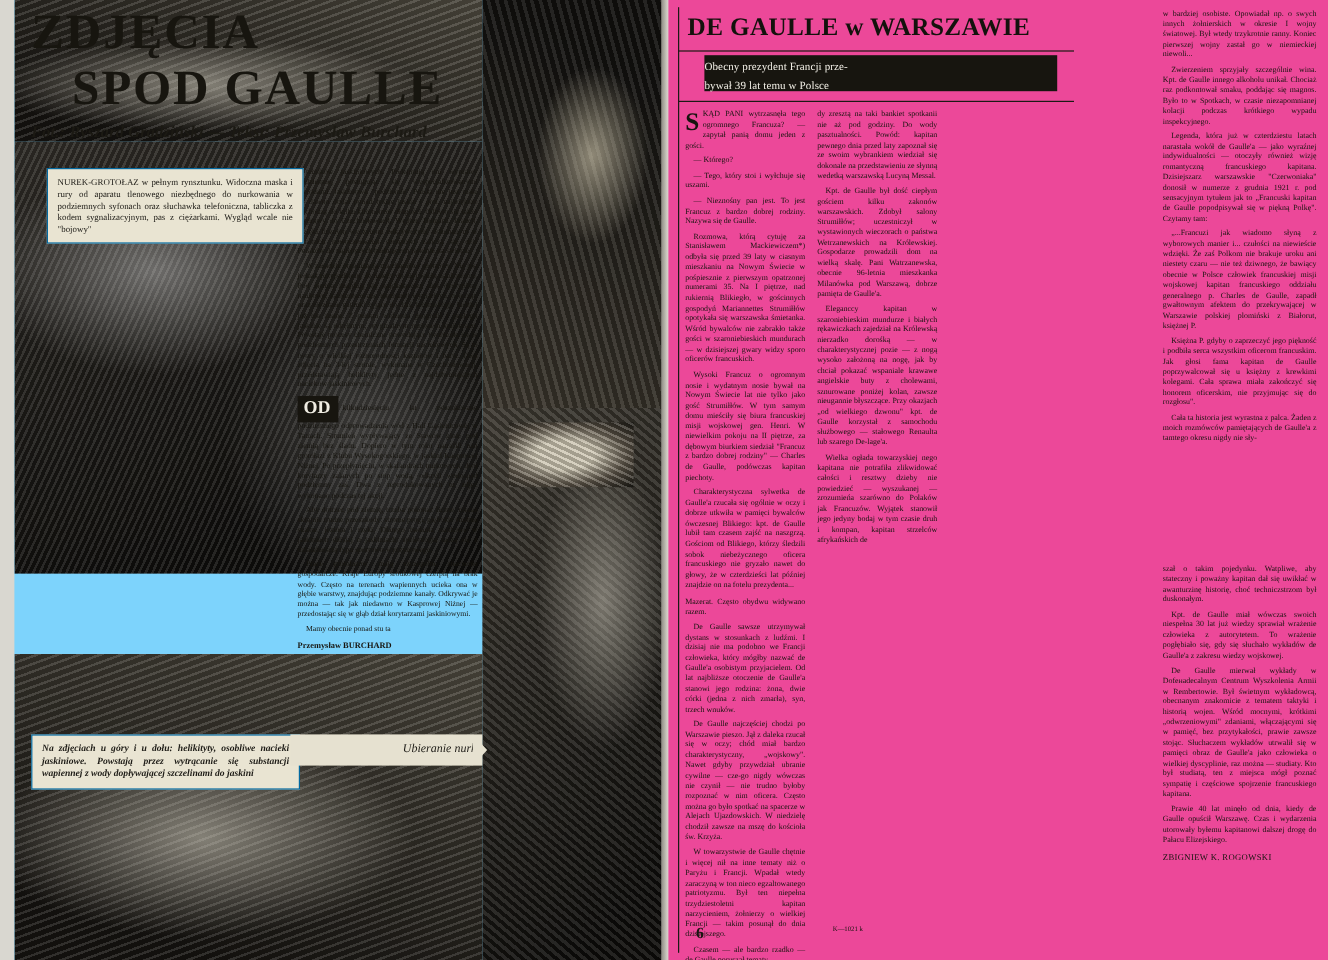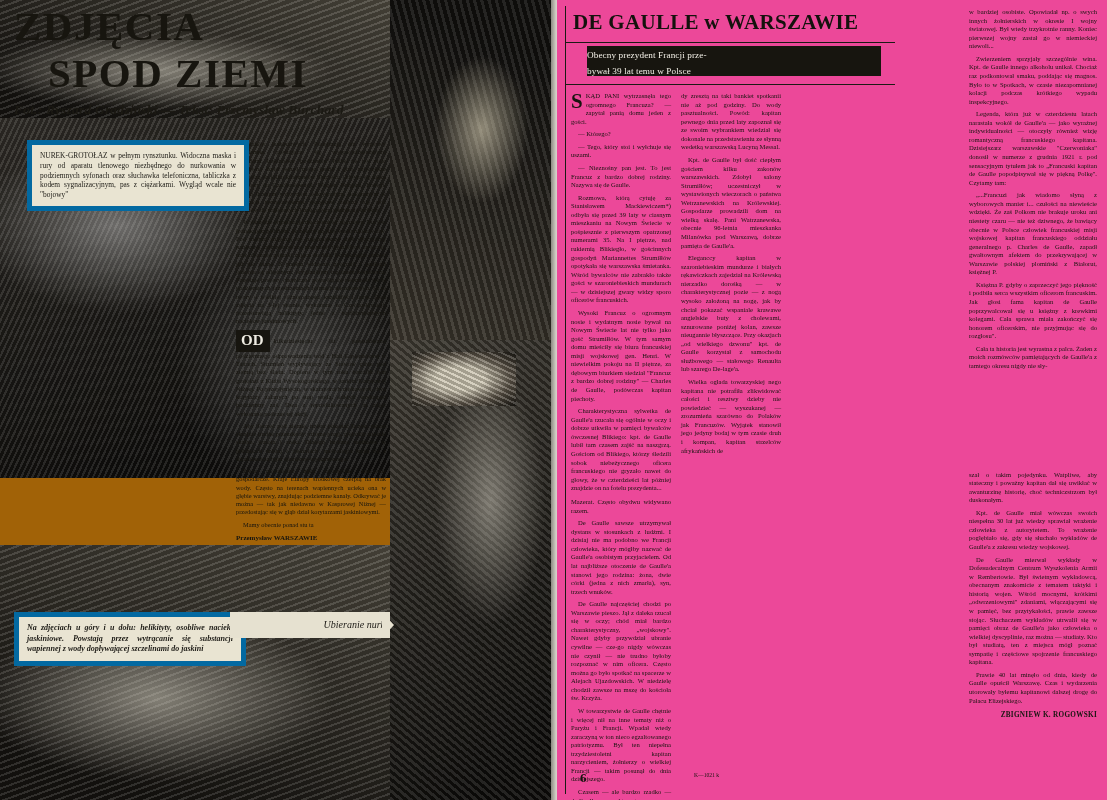--- a/index.html
+++ b/index.html
@@ -1,20 +1,20 @@
 <!DOCTYPE html>
 <html><head>
 <meta charset="utf-8">
 <style>
   html,body{margin:0;padding:0;background:#6e6c68;}
   body{font-family:"Liberation Serif",serif;}
   #page{position:relative;width:1107px;height:800px;background:#d9d7d0;overflow:hidden;}
 
   
-  .leftpage{position:absolute;left:0;top:0;width:669px;height:800px;background:#a16207;overflow:hidden;}
+  .leftpage{position:absolute;left:12px;top:0;width:669px;height:800px;background:#7dd3fc;overflow:hidden;}
   .photoblock{position:absolute;background:#2b2a27;overflow:hidden;}
 
   
   .ph1{left:0;top:0;width:390px;height:118px;background:
       radial-gradient(circle at 20% 80%, #3b3a35 0 35%, transparent 36%),
       linear-gradient(170deg,#d8d6cf 0%,#cfcdc5 55%,#bdbbb3 100%);}
   .ph3{left:390px;top:0px;width:167px;height:340px;}
   .ph4{left:0;top:118px;width:390px;height:360px;}
   .ph5{left:390px;top:340px;width:167px;height:460px;}
   .ph6{left:0;top:545px;width:390px;height:255px;}
@@ -35,21 +35,21 @@
   .grainD{background:
       radial-gradient(ellipse 55% 45% at 60% 35%, rgba(225,220,205,.45), transparent 60%),
       repeating-linear-gradient(40deg, rgba(255,255,255,.10) 0 3px, rgba(0,0,0,.14) 3px 6px),
       linear-gradient(140deg,#3c3830,#0c0b09 88%);}
 
   .masthead{position:absolute;left:14px;top:6px;width:370px;z-index:6;}
   .mast-l1{font-family:"Liberation Serif",serif;font-weight:700;font-size:41px;letter-spacing:1.5px;color:#17150f;line-height:1.0;}
   .mast-l2{font-family:"Liberation Serif",serif;font-weight:700;font-size:41px;letter-spacing:1.5px;color:#17150f;line-height:1.0;margin-left:34px;margin-top:6px;}
   .mast-credit{margin-top:8px;font-style:italic;font-weight:700;font-size:13.5px;color:#1b1913;letter-spacing:.2px;}
 
-  .capbox{position:absolute;background:#e9e4d2;border:5px solid #0369a1;padding:6px 8px;font-size:7.4px;line-height:1.32;color:#1d1b16;text-align:justify;z-index:7;}
+  .capbox{position:absolute;background:#e9e4d2;border:1px solid #0369a1;padding:6px 8px;font-size:7.4px;line-height:1.32;color:#1d1b16;text-align:justify;z-index:7;}
   .cap1{left:27px;top:140px;width:196px;}
   .cap2{left:14px;top:612px;width:206px;font-style:italic;font-weight:600;font-size:8px;}
   .ubieranie{position:absolute;left:230px;top:612px;width:160px;height:26px;background:#e6e1d0;z-index:7;}
   .ubieranie span{display:block;text-align:right;font-size:10px;font-style:italic;padding-top:7px;color:#1d1b16;}
   .ubier-tri{position:absolute;left:382px;top:612px;width:0;height:0;border-top:13px solid transparent;border-bottom:13px solid transparent;border-left:12px solid #e6e1d0;z-index:7;}
 
   
   .rightpage{position:absolute;left:557px;top:0;width:550px;height:800px;background:#ec4899;}
   .gutter{position:absolute;left:551px;top:0;width:8px;height:800px;background:linear-gradient(90deg,#8d8a82,#cfccc3 60%,#e7e4da);}
 
@@ -59,21 +59,21 @@
 
   .headline{position:absolute;left:16px;top:10px;width:318px;font-weight:700;font-size:21px;letter-spacing:.3px;color:#14120d;}
   .deckbar{position:absolute;left:30px;top:46px;width:294px;height:30px;background:#17150f;color:#f2efe6;}
   .deckbar div{font-size:9.2px;line-height:1.38;text-align:left;padding-top:3px;letter-spacing:.1px;}
 
   .col{position:absolute;font-size:6.6px;line-height:1.30;text-align:justify;color:#17150f;hyphens:auto;}
   .col p{margin:0 0 4px 0;text-indent:7px;}
   .col p.noind{text-indent:0;}
   .dropcap{float:left;font-size:21px;line-height:17px;font-weight:700;padding:1px 3px 0 0;}
   .sig{font-weight:700;font-size:7px;margin-top:5px;}
-  .sigr{text-align:right;font-weight:700;font-size:7.2px;margin-top:6px;letter-spacing:.3px;}
+  .sigr{font-weight:400;font-size:7.2px;margin-top:6px;letter-spacing:.3px;}
 
   
   .lcol{position:absolute;font-size:6.4px;line-height:1.29;text-align:justify;color:#17150f;}
   .lcol p{margin:0 0 4px 0;text-indent:7px;}
 
   .odbox{display:inline-block;background:#17150f;color:#efece2;font-weight:700;font-size:15px;padding:1px 6px 2px 5px;margin-right:4px;vertical-align:-2px;}
   .pagenum{position:absolute;left:580px;top:770px;font-size:13px;font-weight:700;color:#17150f;}
   .kcode{position:absolute;left:694px;top:772px;font-size:5.6px;color:#17150f;}
 
   
@@ -89,39 +89,39 @@
   <div class="leftpage">
 
     <div class="photoblock ph4 grainA"></div>
     <div class="photoblock ph1 grainC"></div>
     <div class="photoblock ph3 grainB"></div>
     <div class="photoblock ph5 grainD"></div>
     <div class="photoblock ph6 grainC"></div>
 
     <div class="masthead">
       <div class="mast-l1">ZDJĘCIA</div>
-      <div class="mast-l2">SPOD ZIEMI</div>
+      <div class="mast-l2">SPOD GAULLE</div>
       <div class="mast-credit">Fot.: Ryszard Gradziński  —  Tekst: Przemysław Burchard</div>
     </div>
 
     <div class="capbox cap1">NUREK-GROTOŁAZ w pełnym rynsztunku. Widoczna maska i rury od aparatu tlenowego niezbędnego do nurkowania w podziemnych syfonach oraz słuchawka telefoniczna, tabliczka z kodem sygnalizacyjnym, pas z ciężarkami. Wygląd wcale nie "bojowy"</div>
     <div class="capbox cap2">Na zdjęciach u góry i u dołu: helikityty, osobliwe nacieki jaskiniowe. Powstają przez wytrącanie się substancji wapiennej z wody dopływającej szczelinami do jaskini</div>
     <div class="ubieranie">
         <span>Ubieranie nurka</span>
       </div>
     <div class="ubier-tri"></div>
 
     <div class="lcol" style="left:236px;top:140px;width:150px;">
       <p class="noind">terników jaskiniowych. Podejmują oni wyprawy podziemne, posługując się wyspecjalizowanymi metodami. Jaskiniowe "podziemie" Polski nie jest małe — dawno dodał ponad tysiąc jaskiń i grot, największe dochodzą do kilku kilometrów długości. Odbyto się także wyprawy do Czechosłowacji, Węgier, Bułgarii, Francji. Dzięki licznym wyczynom odkrywczym, dokonanym w ostatnich nowoczesnemu sprzętowi zaliczą się dziś Polaków do najlepszych budujących jaskinie na świecie.</p>
       <p>W zasadzie organizacja ma charakter sportowy. Nie jest jednak przypadkiem, że należy do niej wielu naukowców. Pod ziemią znajdują się najciekawsze dziś dyscypliny naukowe, zainteresowane nieznanej wymarłych zwierząt, oraz nieznane gatunki żyjące do dziś, leczniekogie indziej już nie znane. Z punktu widzenia geografii i geologii jaskinie są odrębnym, oryginalnym regionem krajobrazu. Powstaje procesy chemiczne powodujące tworzenie się w podziemnych przestrzeniach formacji naciekowych. Są to twory o wielkiej różnorodności kształtów i barw. Dwa zdjęcia na 3-lej stronie, wykonane w Czechosłowacji, przedstawiają helikityty, jedne z najdziwniejszych naciekow jaskiniowych.</p>
       <p style="text-indent:0"><span class="odbox">OD</span><span>kilkudziesięciu lat poszukiwano podziemnego odprowadzenia wód z Hali Gąsienicowej w Tatrach. Strumień wypływający ze Stawów ginie pod ziemią bez śladu. Dopiero w tym roku natrafili nań grotołazi z Klubu Wysokogórskiego, w jaskini Kasprowej Niżnej. Po przepłynięciu, w skafandrach nurkowych, dwu korytarzy zalanych po stop wodą, odkryli wodospad podziemny zaś. Dwa z reprodukowanych tu zdjęć wykonano podczas tej akcji.</span></p>
       <p>Aby dotrzeć pod ziemię, trzeba pokonać liczne, nieraz skrajnie trudne przeszkody: strome progi, głębokie studnie skalne, jeziora i rzeki. Dlatego badania naukowe w jaskiniach dzisiaj o jaskiniach: speleologia łączą się z działalnością typu sportowo-wyczynowego.</p>
       <p>Prace grotołazów mają szczególne znaczenie gospodarcze. Kraje Europy środkowej czerpią na brak wody. Często na terenach wapiennych ucieka ona w głębie warstwy, znajdując podziemne kanały. Odkrywać je można — tak jak niedawno w Kasprowej Niżnej — przedostając się w głąb dział korytarzami jaskiniowymi.</p>
       <p>Mamy obecnie ponad stu ta</p>
-      <div class="sig">Przemysław WARSZAWIE</div>
+      <div class="sig">Przemysław BURCHARD</div>
     </div>
     <div class="lphoto"></div>
   </div>
 
   <div class="gutter"></div>
 
   <div class="rightpage">
 
     <div class="rule vline" style="left:8px;top:6px;width:1px;height:788px;"></div>
     <div class="rule hline" style="left:8px;top:42px;width:330px;height:1px;"></div>

